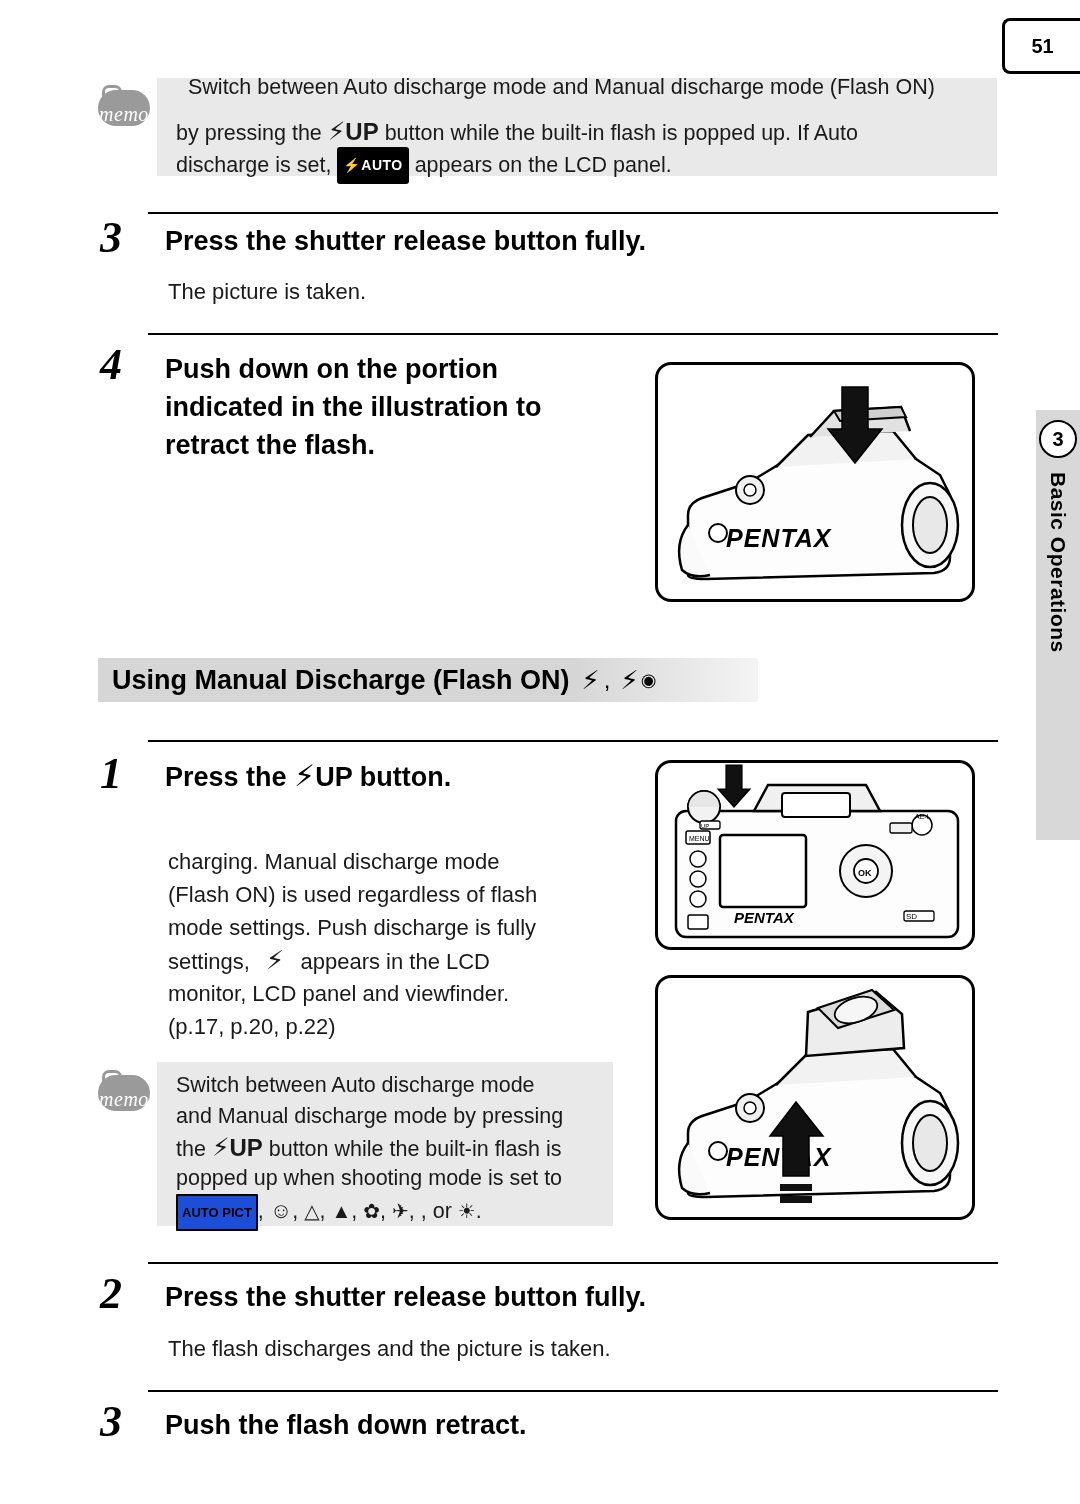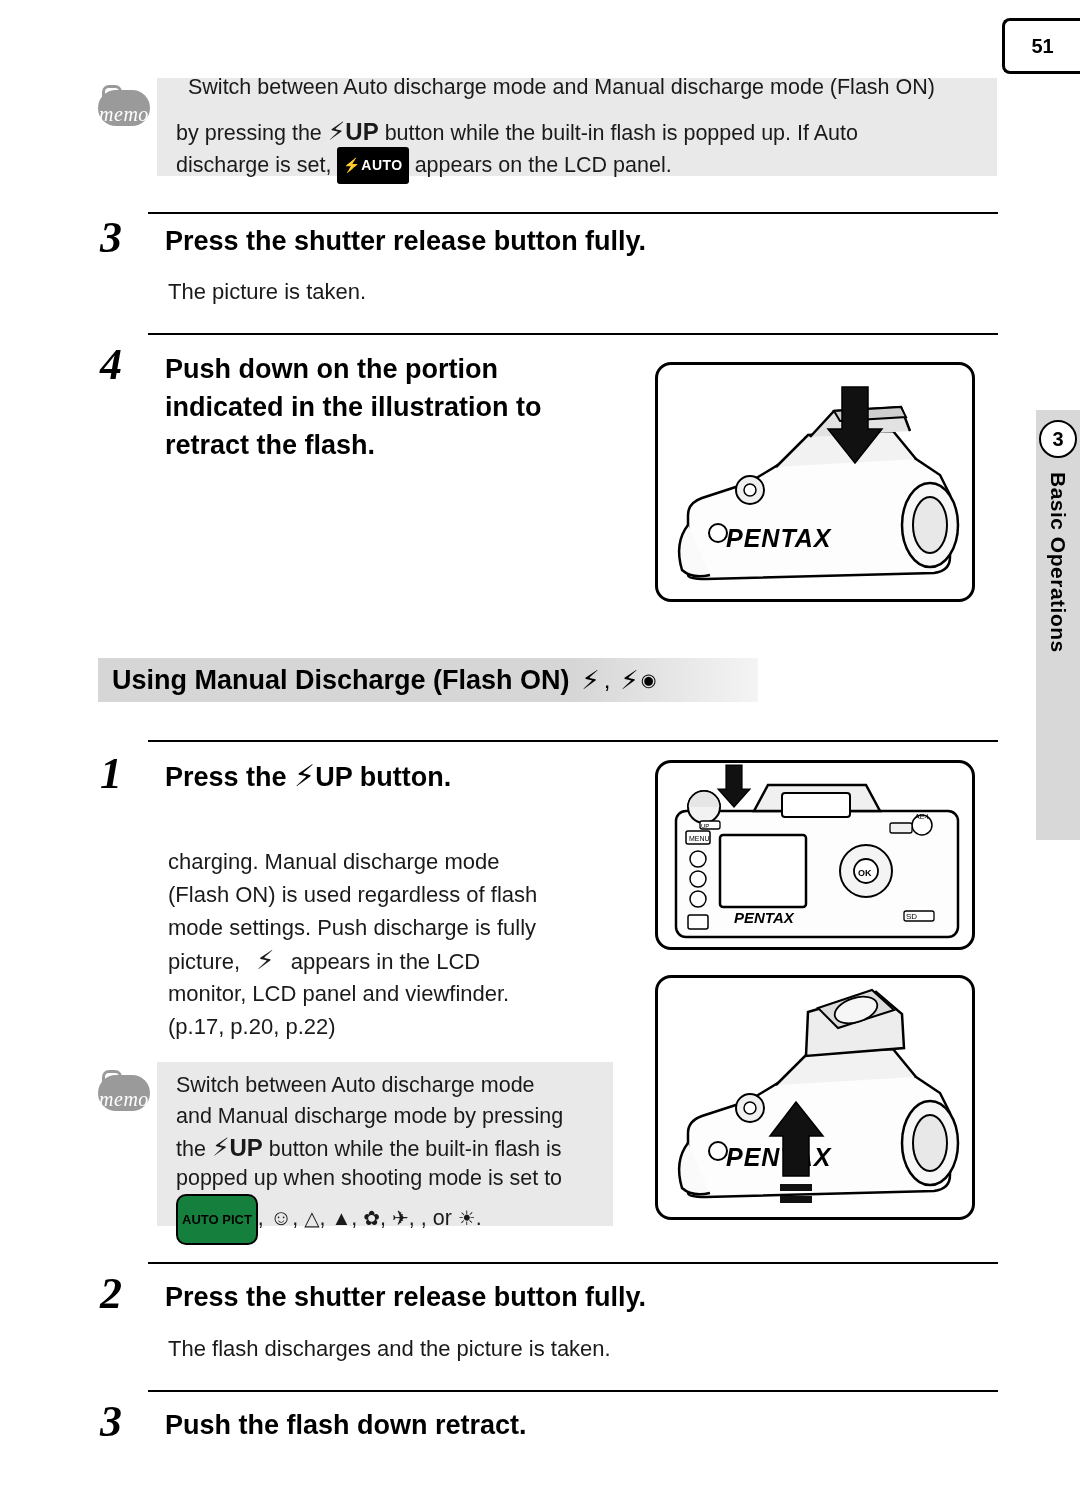--- a/index.html
+++ b/index.html
@@ -172,26 +172,26 @@
     font-size: 14px;
     font-weight: bold;
     padding: 1px 4px;
     vertical-align: 2px;
     letter-spacing: 0.5px;
     text-align: right;
   }
   .badge-light {
     display: inline-block;
     border: 2px solid #000;
-    border-radius: 10px;
-    background: #15803d;
+    border-radius: 1px;
+    background: #1d4ed8;
     color: #000;
     font-size: 13px;
     font-weight: bold;
-    padding: 8px 4px;
+    padding: 1px 4px;
     vertical-align: 1px;
     letter-spacing: 0;
   }
 
   
   .illus {
     position: absolute;
     border: 3px solid #000;
     border-radius: 16px;
     background: #fff;
@@ -273,21 +273,21 @@
   <div class="rule" style="left:148px; top:740px; width:850px;"></div>
   <div class="step-num" style="left:100px; top:748px;">1</div>
   <div class="step-title" style="left:165px; top:757px; width:470px;">
     <span>Press the </span><span class="flash-glyph" style="font-size:30px;">⚡</span><span>UP</span><span> button.</span>
   </div>
 
   <div class="body-text" style="left:168px; top:845px; width:470px;">charging. Manual discharge mode</div>
   <div class="body-text" style="left:168px; top:878px; width:470px;">(Flash ON) is used regardless of flash</div>
   <div class="body-text" style="left:168px; top:911px; width:470px;">mode settings. Push discharge is fully</div>
   <div class="body-text" style="left:168px; top:944px; width:470px;">
-    <span>picture,</span>
+    <span>settings,</span>
     <span class="flash-glyph" style="font-size:26px; padding:0 10px;">⚡</span>
     <span>appears in the LCD</span>
   </div>
   <div class="body-text" style="left:168px; top:977px; width:470px;">monitor, LCD panel and viewfinder.</div>
   <div class="body-text" style="left:168px; top:1010px; width:470px;">(p.17, p.20, p.22)</div>
 
   <div class="illus" style="left:655px; top:760px; width:320px; height:190px;">
     <svg width="320" height="190" viewBox="0 0 320 190">
       <rect x="18" y="48" width="282" height="126" rx="10" fill="#fdfdfd" stroke="#000" stroke-width="2.5"></rect>
 

